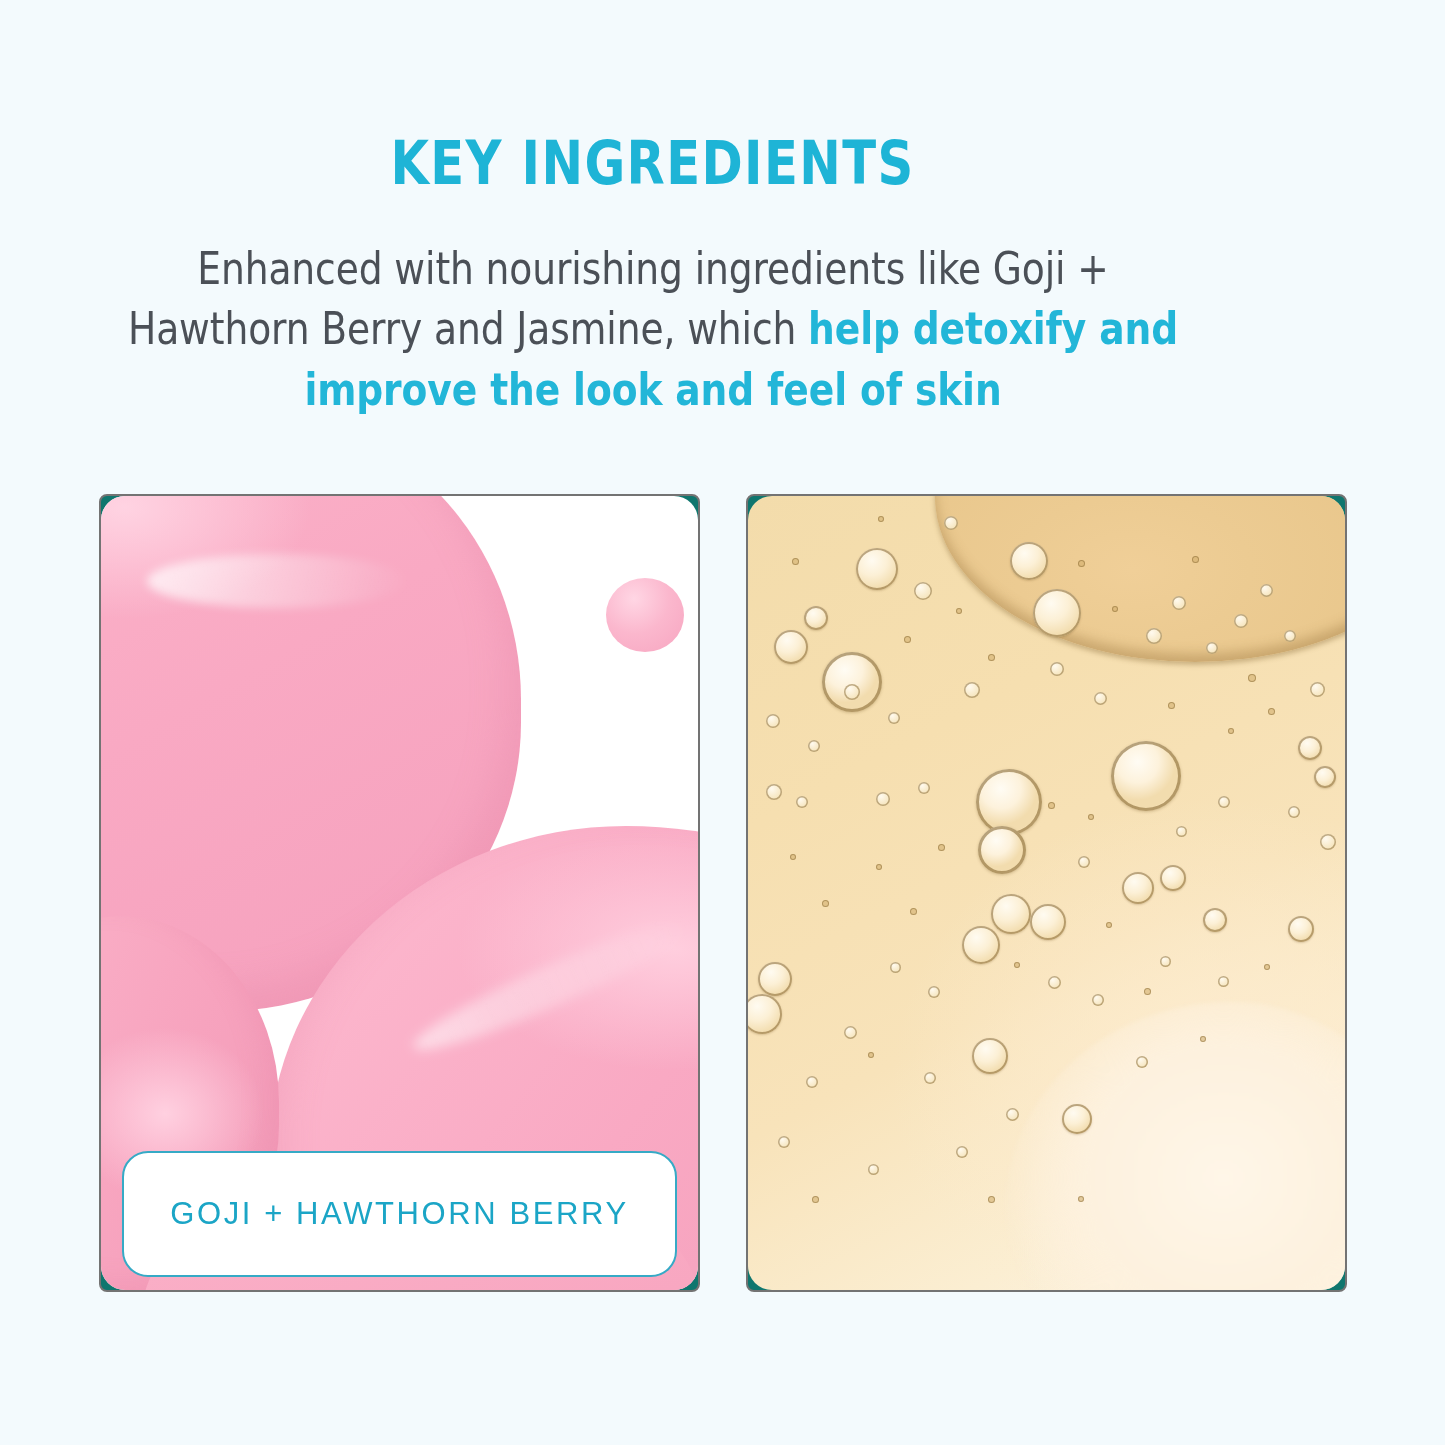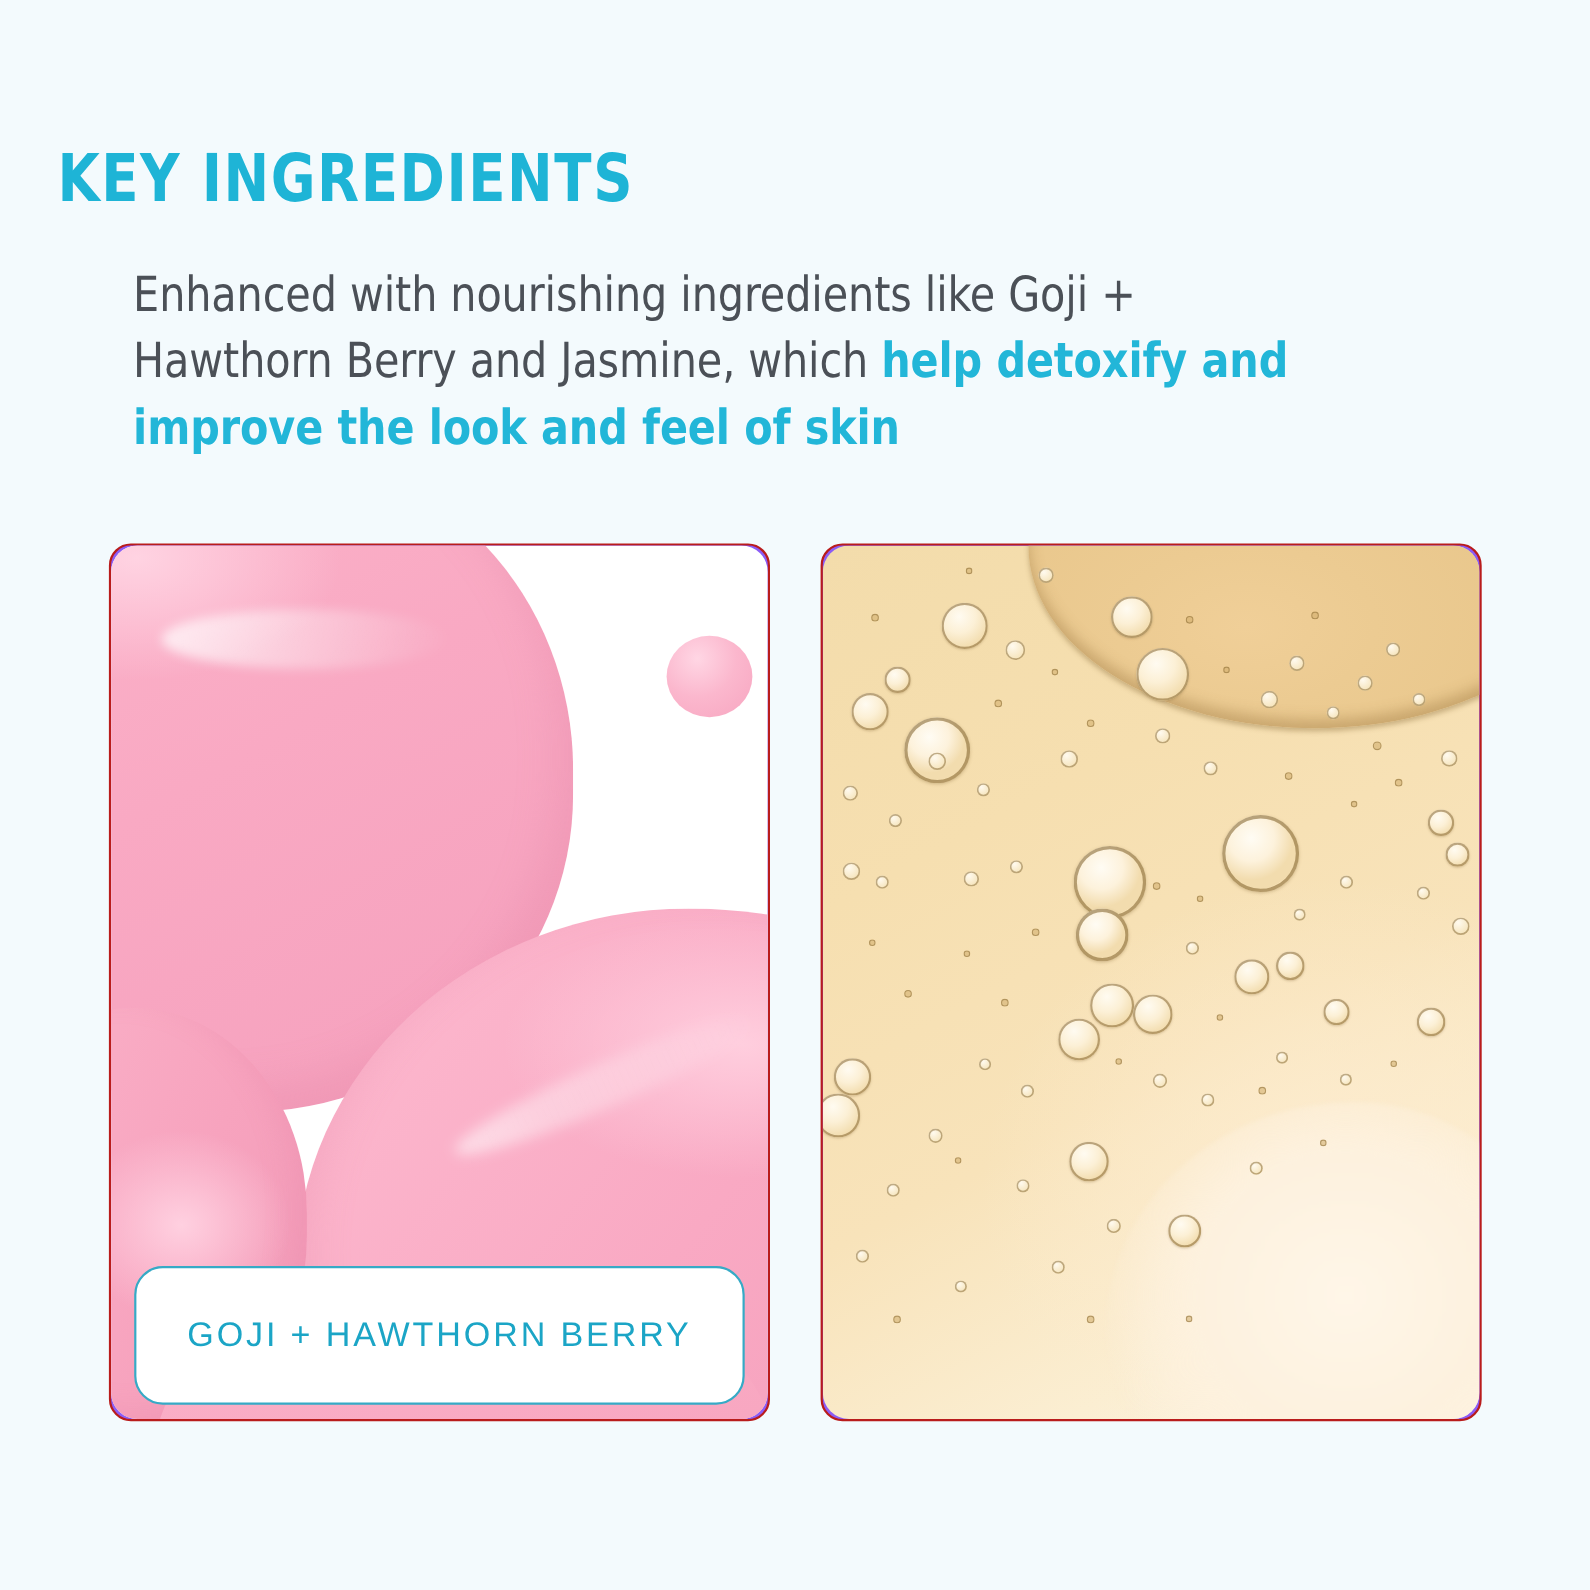--- a/index.html
+++ b/index.html
@@ -21,21 +21,21 @@
     background: #f3fafd;
     box-sizing: border-box;
   }
 
   
   .header {
     position: absolute;
     top: 132px;
     left: 0;
     width: 1305px;
-    text-align: left;
+    text-align: center;
   }
 
   .title {
     font-family: "Liberation Sans Narrow", "DejaVu Sans Condensed", "Liberation Sans", sans-serif;
     font-size: 60px;
     font-weight: 700;
     letter-spacing: 1.5px;
     color: #1eb4d6;
     line-height: 1.05;
     margin: 0;
@@ -69,23 +69,23 @@
     width: 1248px;
     height: 800px;
     display: flex;
     justify-content: space-between;
   }
 
   .card {
     position: relative;
     width: 601px;
     height: 798px;
-    border: 2px solid #b91c1c;
-    border-radius: 20px;
-    background: #8b5cf6;
+    border: 2px solid #737373;
+    border-radius: 8px;
+    background: #0f766e;
     box-sizing: border-box;
     overflow: hidden;
   }
 
   .card-media {
     position: absolute;
     inset: 0;
     overflow: hidden;
     border-radius: 24px;
   }

